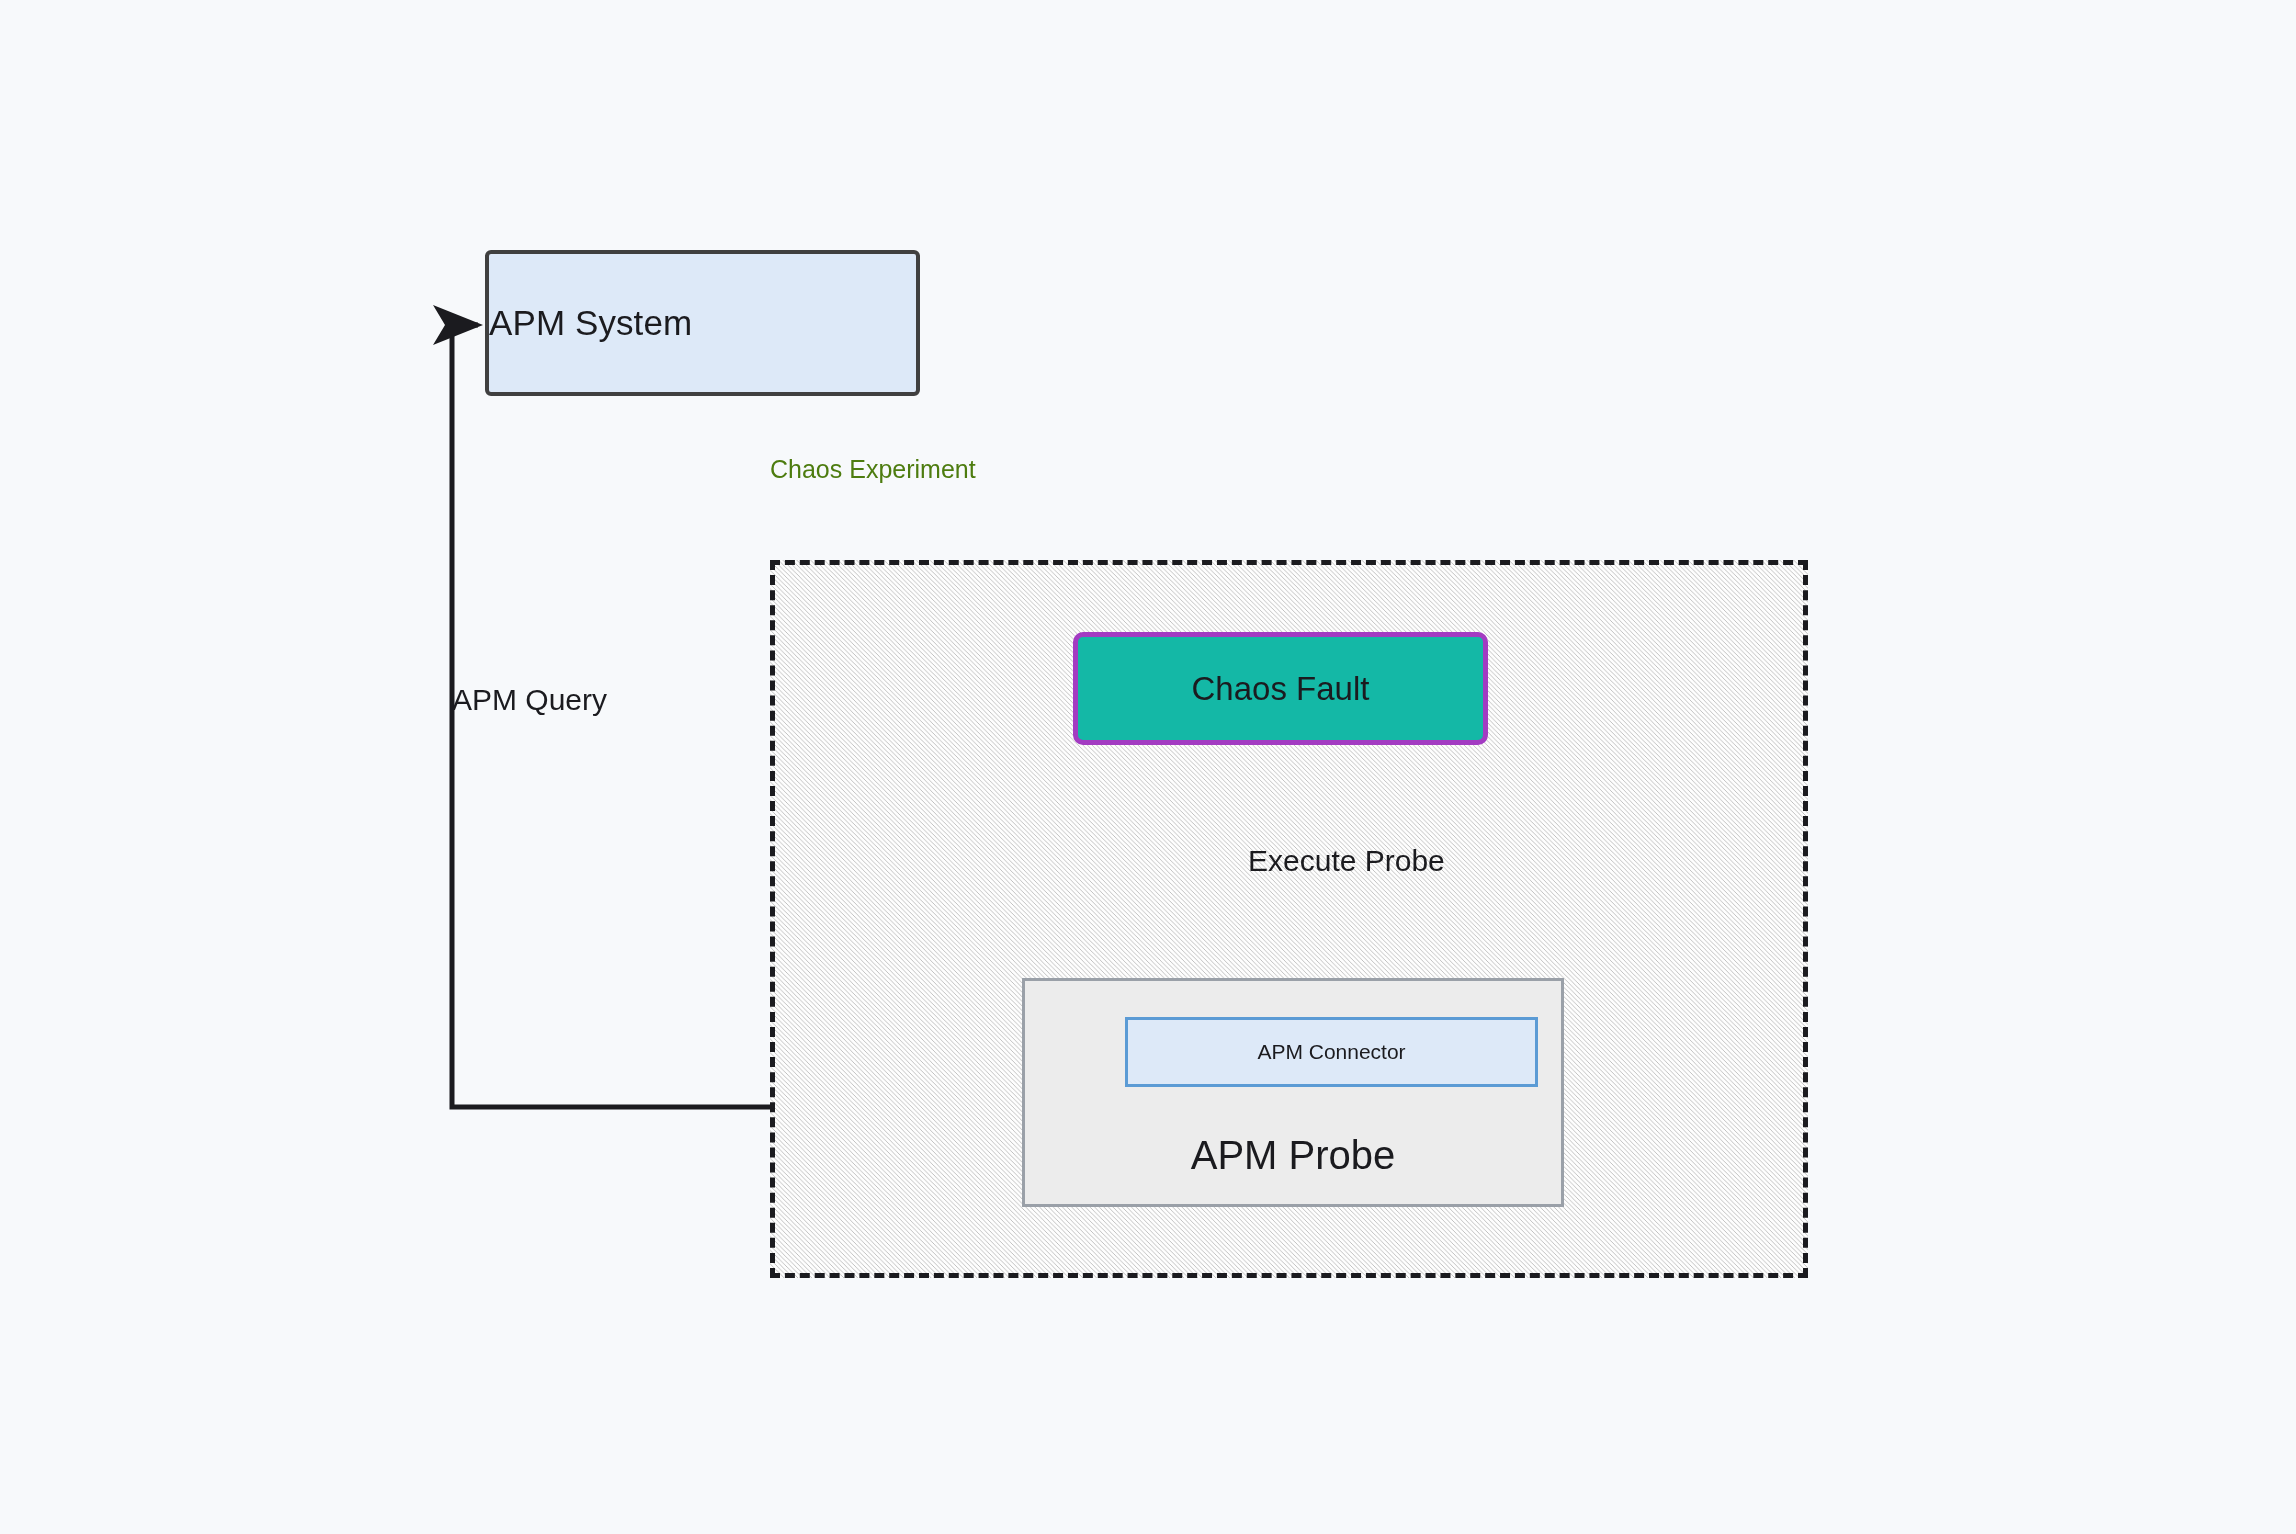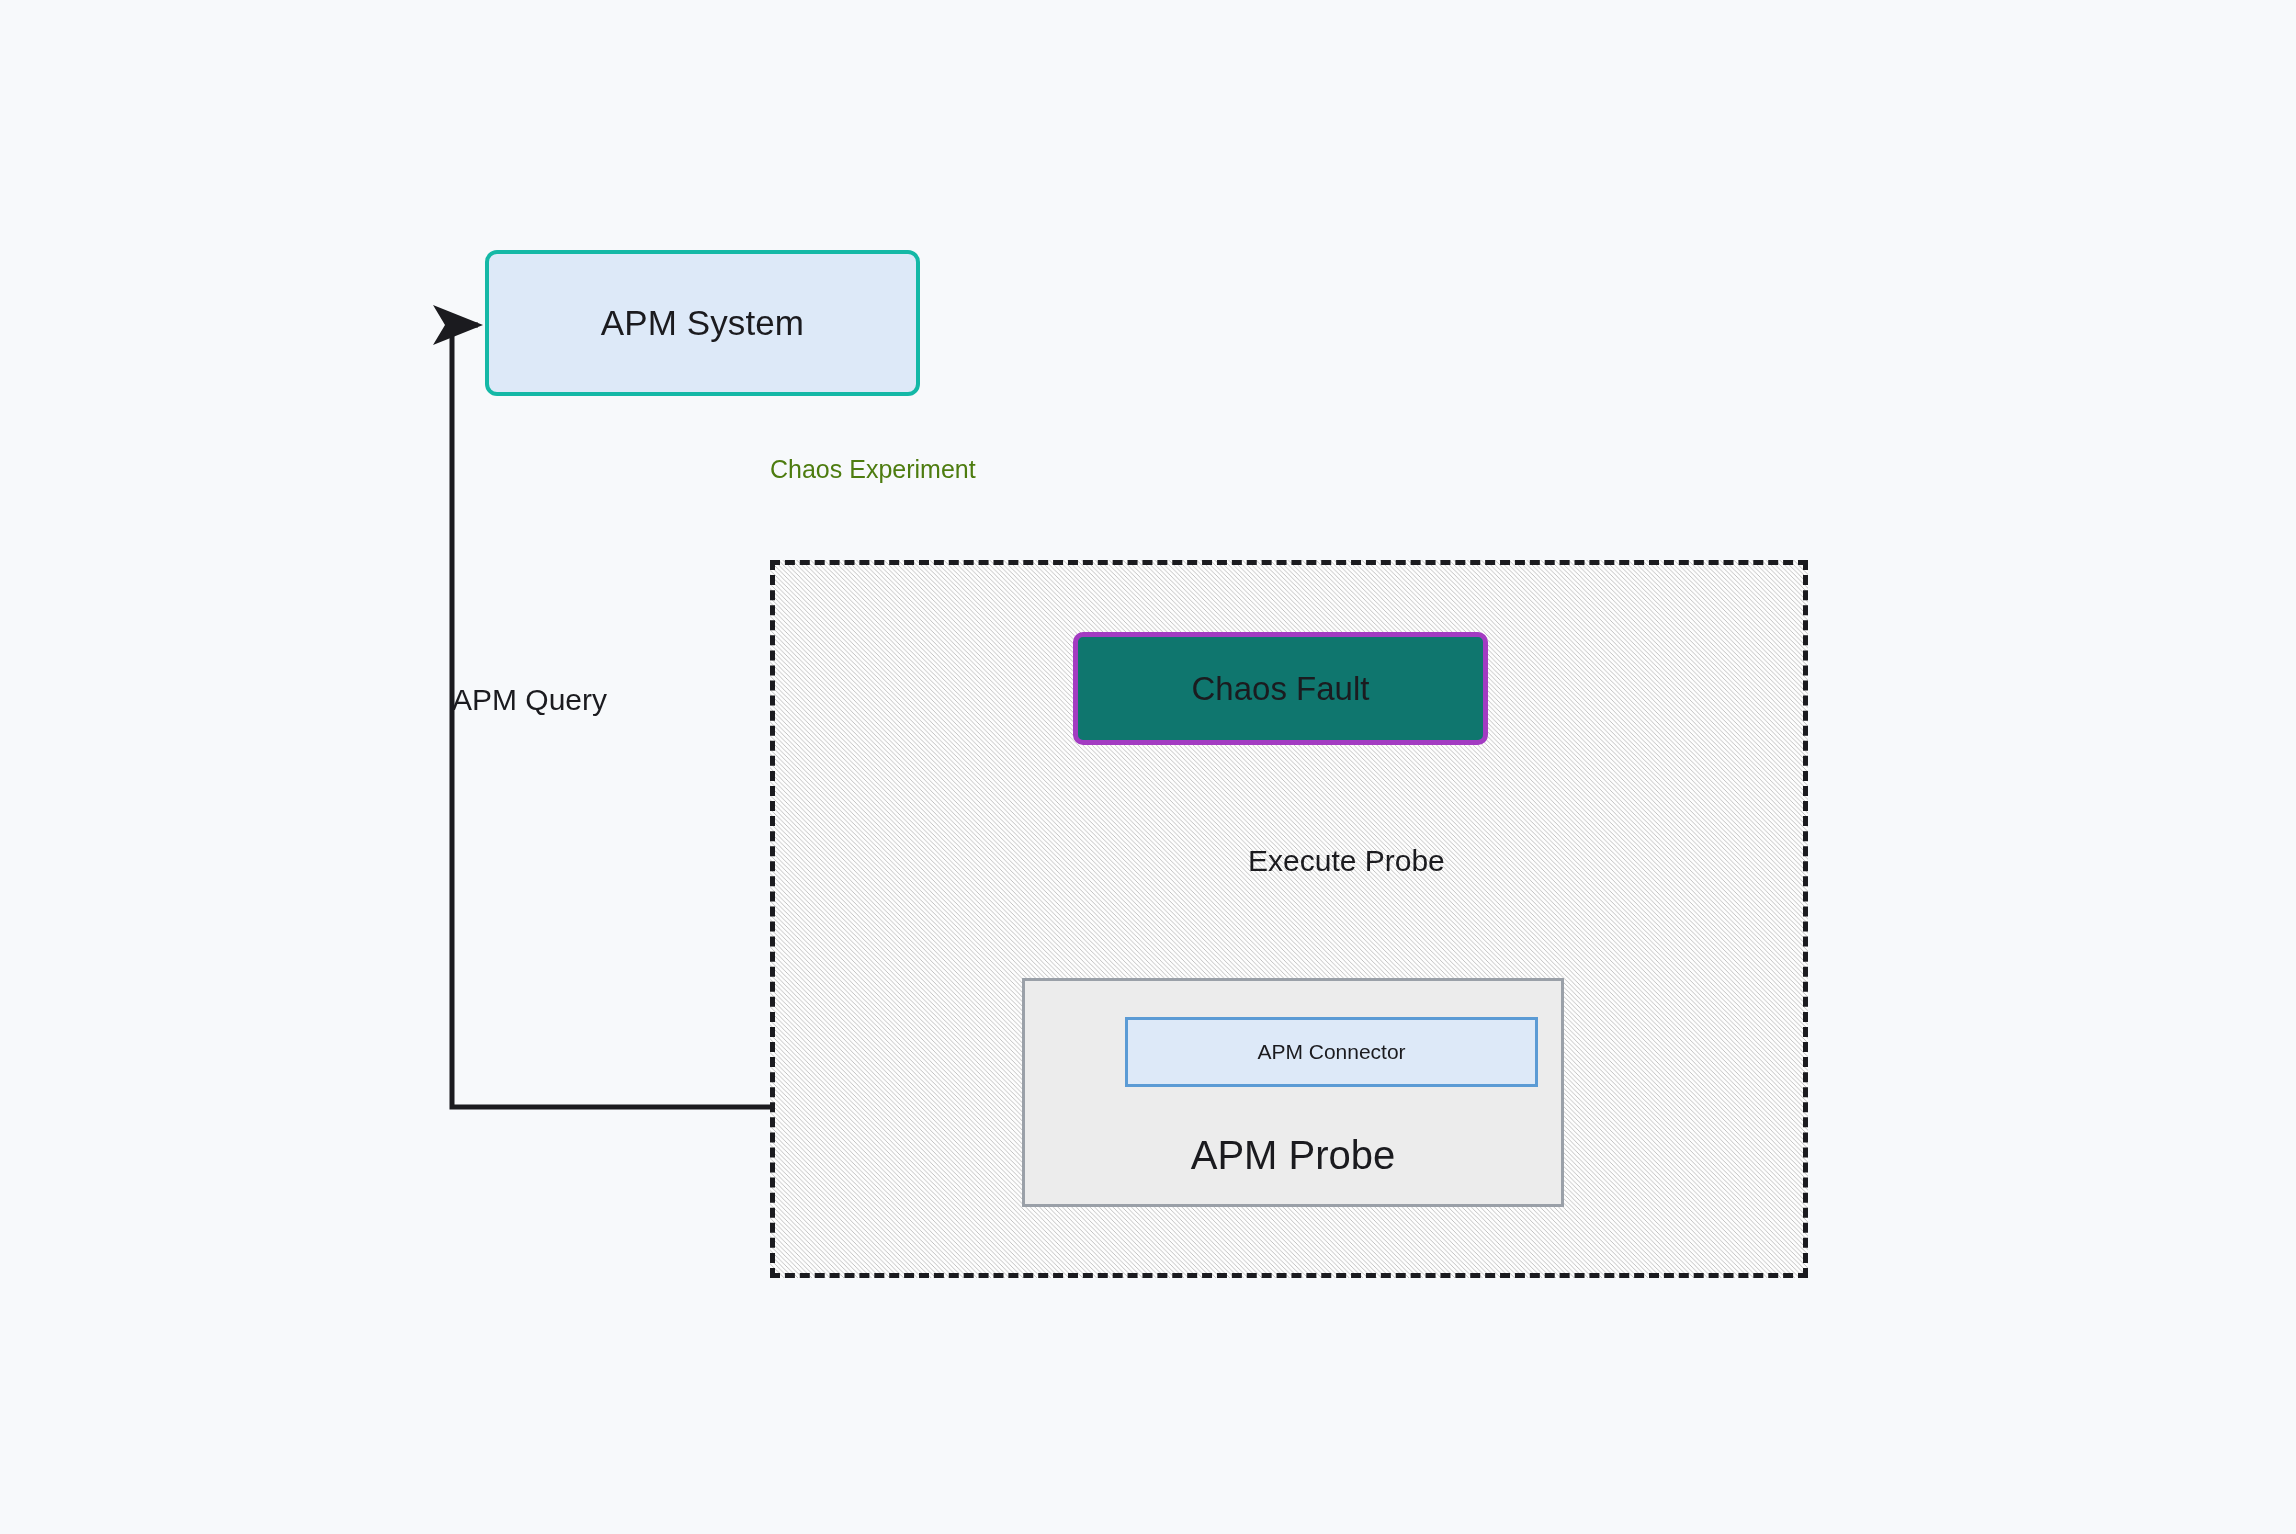--- a/index.html
+++ b/index.html
@@ -25,25 +25,24 @@
 
   
   .node-apm-system {
     position: absolute;
     left: 485px;
     top: 250px;
     width: 435px;
     height: 146px;
     box-sizing: border-box;
     background: #dde9f8;
-    border: 4px solid #14b8a6;
-    border-radius: 12px;
+    border: 4px solid #404040;
+    border-radius: 6px;
     display: flex;
     align-items: center;
-    justify-content: center;
   }
   .node-apm-system .label {
     font-size: 35px;
     color: #1b1b1f;
     letter-spacing: 0.1px;
   }
 
   
   .cluster-chaos-experiment {
     position: absolute;
@@ -72,21 +71,21 @@
   }
 
   
   .node-chaos-fault {
     position: absolute;
     left: 1073px;
     top: 632px;
     width: 415px;
     height: 113px;
     box-sizing: border-box;
-    background: #0f766e;
+    background: #14b8a6;
     border: 5px solid #a33bc2;
     border-radius: 10px;
     display: flex;
     align-items: center;
     justify-content: center;
   }
   .node-chaos-fault .label {
     font-size: 33px;
     color: #1b1b1f;
   }

